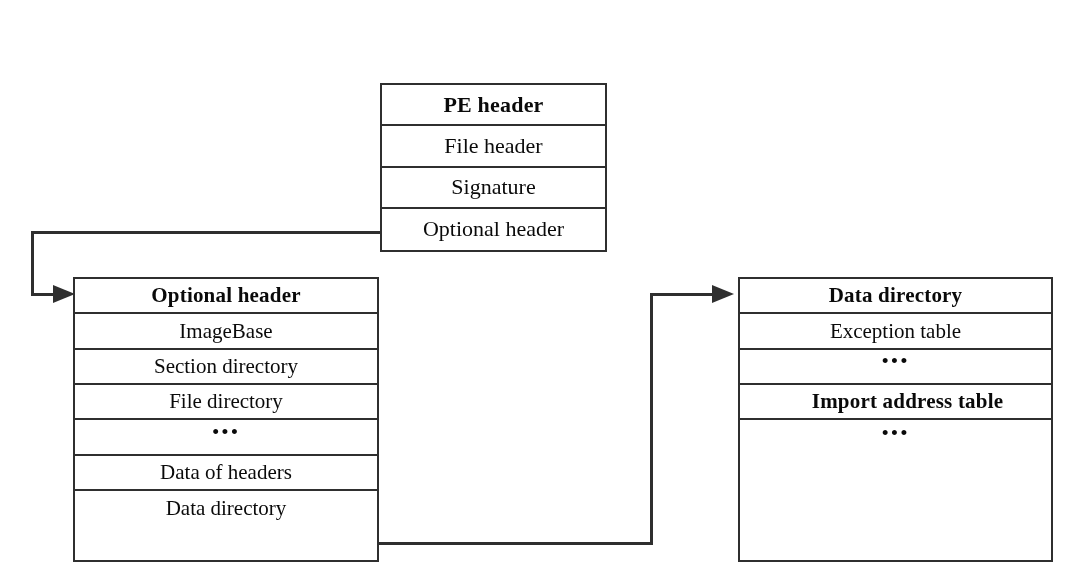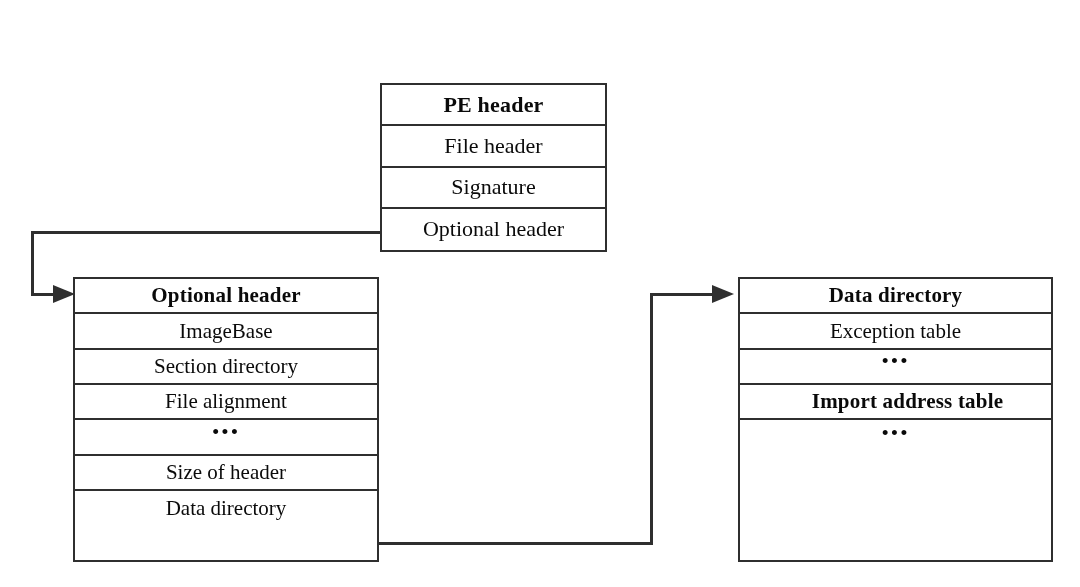--- a/index.html
+++ b/index.html
@@ -131,23 +131,23 @@
     <div class="row header">PE header</div>
     <div class="row">File header</div>
     <div class="row">Signature</div>
     <div class="row">Optional header</div>
   </div>
 
   <div class="box" id="optional-header-box">
     <div class="row header">Optional header</div>
     <div class="row">ImageBase</div>
     <div class="row">Section directory</div>
-    <div class="row">File alignment</div>
+    <div class="row">File directory</div>
     <div class="row ellipsis">•••</div>
-    <div class="row">Size of header</div>
+    <div class="row">Data of headers</div>
     <div class="row">Data directory</div>
   </div>
 
   <div class="box" id="data-directory-box">
     <div class="row header">Data directory</div>
     <div class="row">Exception table</div>
     <div class="row ellipsis">•••</div>
     <div class="row bold">Import address table</div>
     <div class="row ellipsis">•••</div>
   </div>

